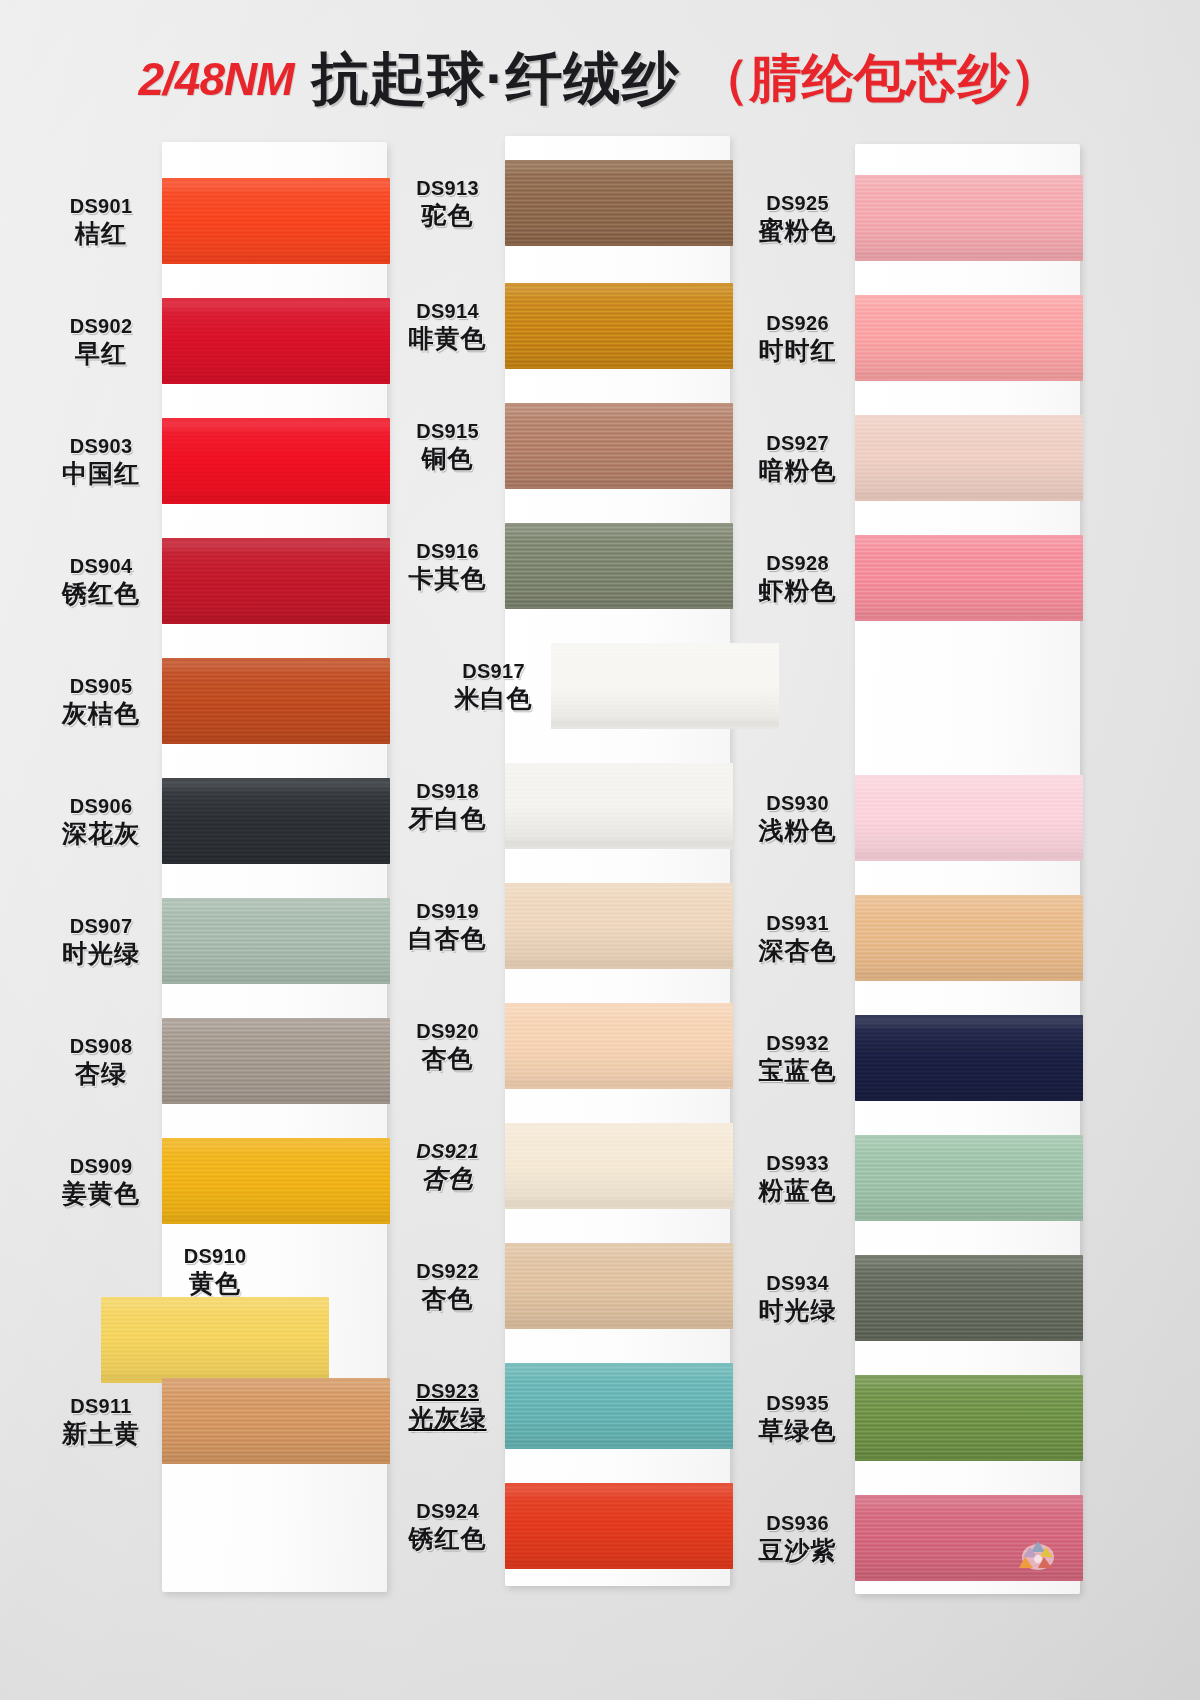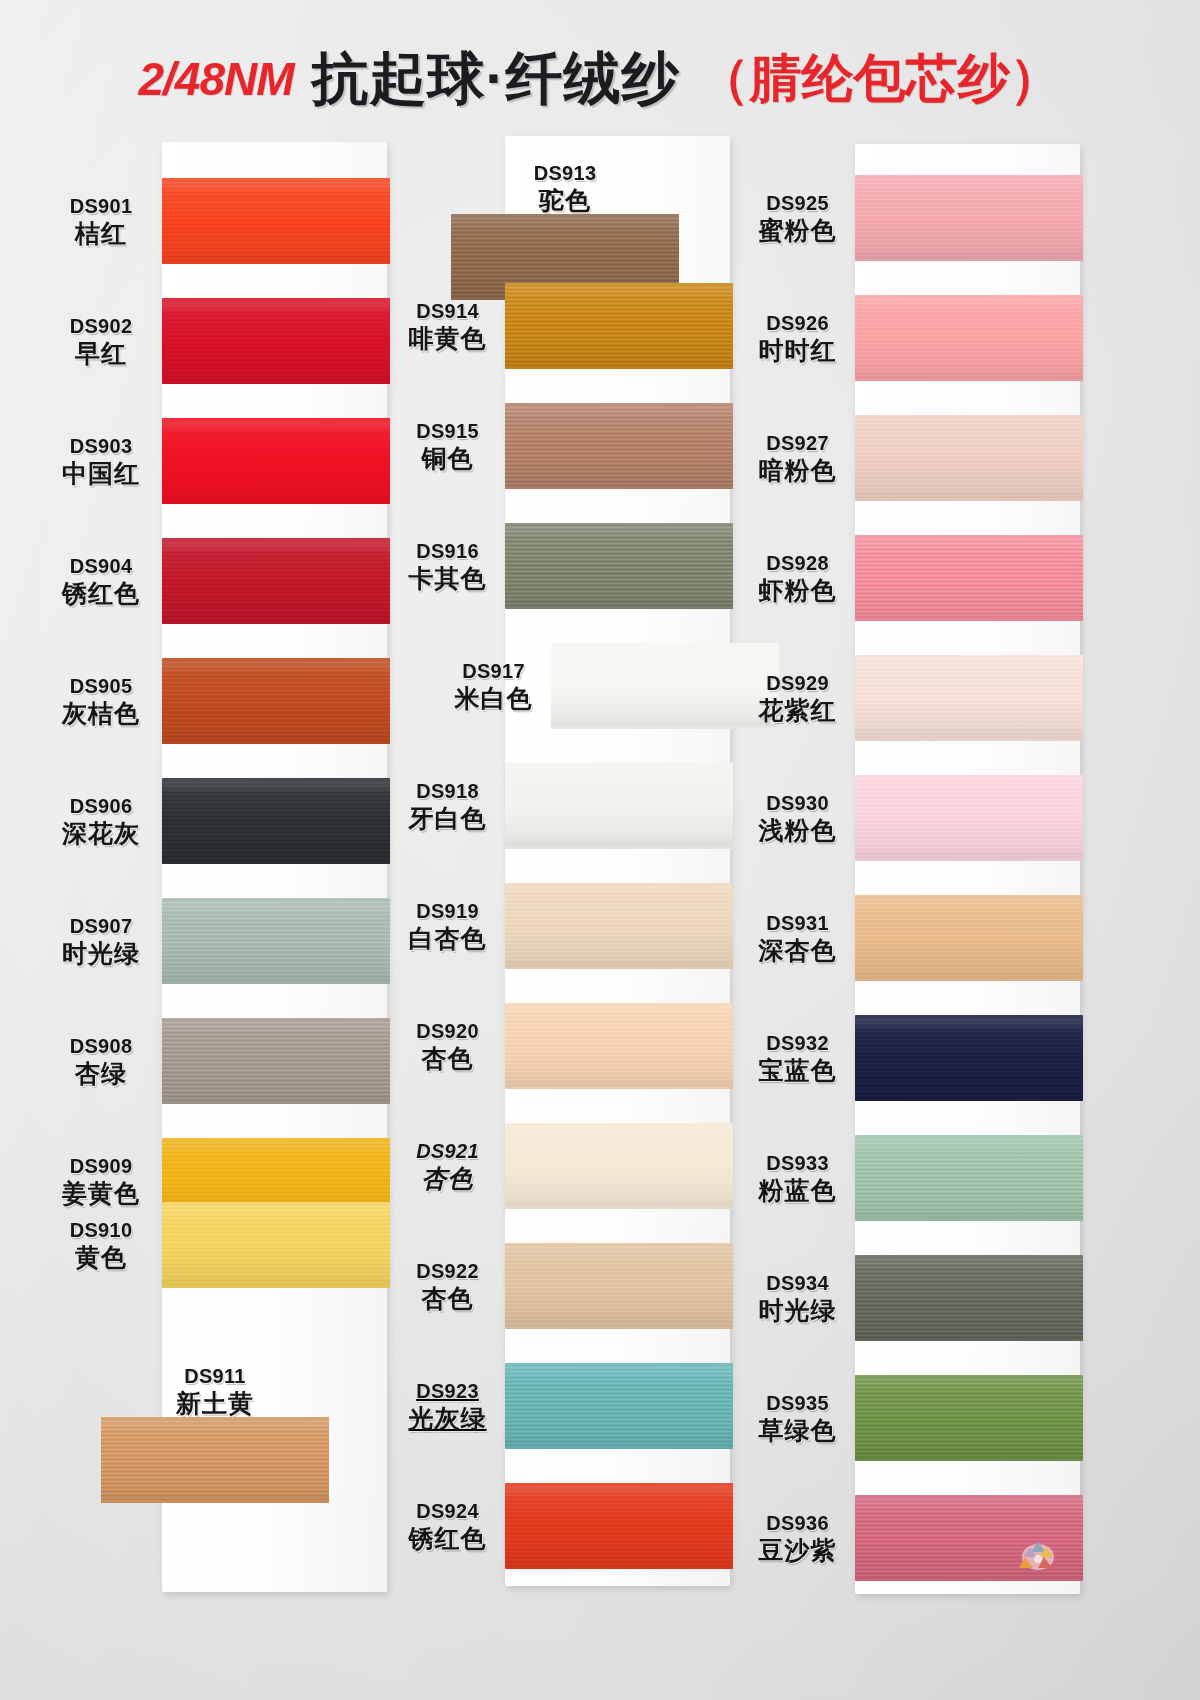--- a/index.html
+++ b/index.html
@@ -327,52 +327,52 @@
             <span class="name">姜黄色</span>
           </div>
           <div class="swatch">
             <div class="fill" style="background: rgb(240, 178, 23);"></div>
             <div class="threads"></div>
             <div class="sheen"></div>
             <div class="fuzz-top" style="background: rgb(240, 178, 23);"></div>
             <div class="fuzz-bot" style="background: rgb(240, 178, 23);"></div>
           </div>
         </div>
-        <div class="row" style="top: 1069px;">
+        <div class="row" style="top: 1125px; flex-direction: column;">
           <div class="label">
             <span class="code">DS910</span>
             <span class="name">黄色</span>
           </div>
           <div class="swatch">
             <div class="fill" style="background: rgb(244, 211, 94);"></div>
             <div class="threads"></div>
             <div class="sheen"></div>
             <div class="fuzz-top" style="background: rgb(244, 211, 94);"></div>
             <div class="fuzz-bot" style="background: rgb(244, 211, 94);"></div>
           </div>
         </div>
-        <div class="row" style="top: 1245px; flex-direction: column;">
+        <div class="row" style="top: 1245px;">
           <div class="label">
             <span class="code">DS911</span>
             <span class="name">新土黄</span>
           </div>
           <div class="swatch">
             <div class="fill" style="background: rgb(212, 151, 99);"></div>
             <div class="threads"></div>
             <div class="sheen"></div>
             <div class="fuzz-top" style="background: rgb(212, 151, 99);"></div>
             <div class="fuzz-bot" style="background: rgb(212, 151, 99);"></div>
           </div>
         </div>
       </div>
     </div>
     <div class="column col-1">
       <div class="card"></div>
       <div class="rows">
-        <div class="row" style="top: 42px; flex-direction: column;">
+        <div class="row" style="top: 27px;">
           <div class="label">
             <span class="code">DS913</span>
             <span class="name">驼色</span>
           </div>
           <div class="swatch">
             <div class="fill" style="background: rgb(143, 106, 78);"></div>
             <div class="threads"></div>
             <div class="sheen"></div>
             <div class="fuzz-top" style="background: rgb(143, 106, 78);"></div>
             <div class="fuzz-bot" style="background: rgb(143, 106, 78);"></div>
@@ -569,33 +569,20 @@
           <div class="label">
             <span class="code">DS928</span>
             <span class="name">虾粉色</span>
           </div>
           <div class="swatch">
             <div class="fill" style="background: rgb(245, 142, 156);"></div>
             <div class="threads"></div>
             <div class="sheen"></div>
             <div class="fuzz-top" style="background: rgb(245, 142, 156);"></div>
             <div class="fuzz-bot" style="background: rgb(245, 142, 156);"></div>
-          </div>
-        </div>
-        <div class="row" style="top: 522px;">
-          <div class="label">
-            <span class="code">DS929</span>
-            <span class="name">花紫红</span>
-          </div>
-          <div class="swatch">
-            <div class="fill" style="background: rgb(246, 224, 216);"></div>
-            <div class="threads"></div>
-            <div class="sheen"></div>
-            <div class="fuzz-top" style="background: rgb(246, 224, 216);"></div>
-            <div class="fuzz-bot" style="background: rgb(246, 224, 216);"></div>
           </div>
         </div>
         <div class="row" style="top: 642px;">
           <div class="label">
             <span class="code">DS930</span>
             <span class="name">浅粉色</span>
           </div>
           <div class="swatch">
             <div class="fill" style="background: rgb(251, 211, 221);"></div>
             <div class="threads"></div>

